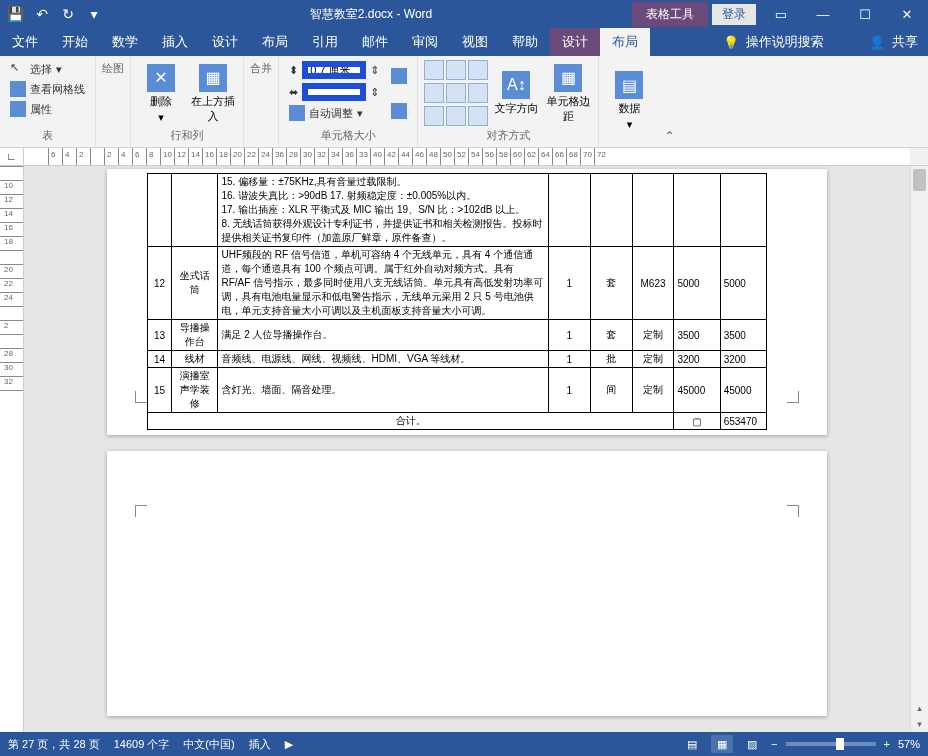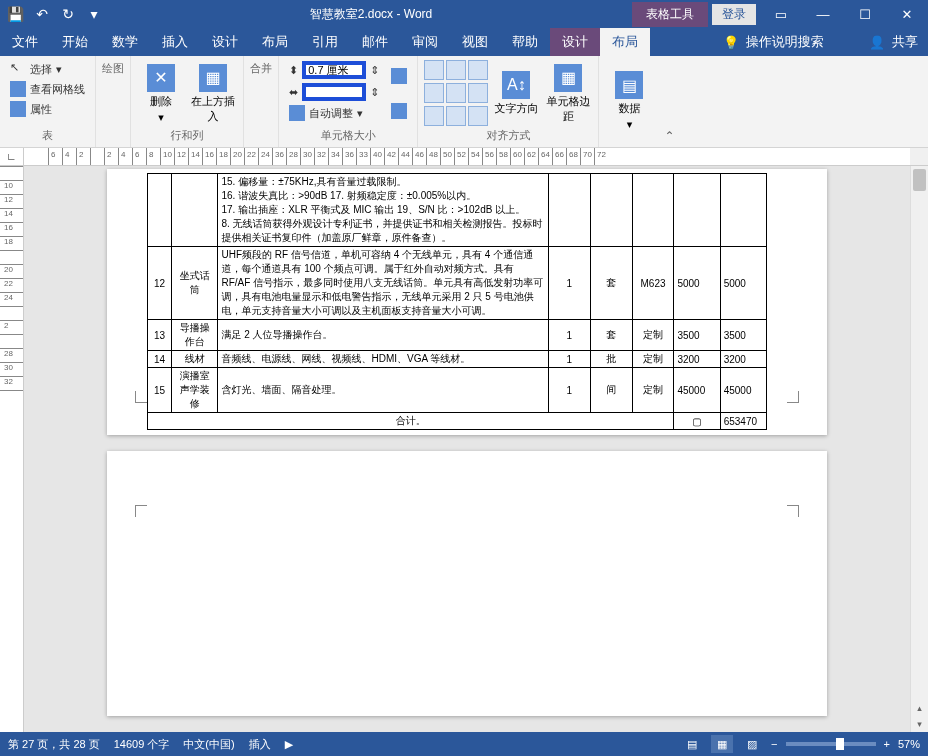--- a/index.html
+++ b/index.html
@@ -18,21 +18,21 @@
 .tabs-right { margin-left: auto; display: flex; align-items: center; gap: 6px; padding-right: 10px; }
 .ribbon { background: #f3f3f3; height: 92px; display: flex; border-bottom: 1px solid #d4d4d4; font-size: 11px; }
 .rgroup { border-right: 1px solid #e1e1e1; padding: 4px 6px; display: flex; flex-direction: column; }
 .rgroup-body { flex: 1; display: flex; gap: 4px; }
 .rgroup-label { text-align: center; font-size: 11px; color: #666; padding-top: 1px; }
 .rcol { display: flex; flex-direction: column; gap: 2px; }
 .rbtn { display: flex; align-items: center; gap: 4px; padding: 1px 4px; cursor: pointer; white-space: nowrap; font-size: 11px; color: #333; }
 .rbtn-icon { width: 16px; height: 16px; display: inline-block; background: #5a8dd6; }
 .big-btn { display: flex; flex-direction: column; align-items: center; justify-content: center; width: 48px; padding: 2px; cursor: pointer; text-align:center; gap:2px; }
 .big-btn-icon { width: 28px; height: 28px; background: #5a8dd6; display:inline-flex; align-items:center; justify-content:center; color:#fff; font-size:16px;}
-.dim-input { width: 64px; height: 18px; border: 4px solid #1d4ed8; font-size: 11px; padding: 0 2px; background:#fff; }
+.dim-input { width: 64px; height: 18px; border: 6px solid #1d4ed8; font-size: 11px; padding: 0 2px; background:#fff; }
 .grid-icons { display:grid; grid-template-columns: repeat(3, 20px); gap:2px; }
 .gi { width:20px; height:20px; background:#d4e2f4; border:1px solid #8db0dd; cursor:pointer; }
 .collapse { width:20px; display:flex; align-items:flex-end; justify-content:center; cursor:pointer; font-size:12px; color:#666; padding-bottom:4px; }
 .ruler-h { background:#fff; height:18px; border-bottom:1px solid #ccc; display:flex; font-size:8px; color:#666; position:relative; overflow:hidden; }
 .ruler-h-inner { position:absolute; left:24px; right:18px; top:0; bottom:0; display:flex; }
 .rtick { flex:none; width:14px; border-left:1px solid #888; position:relative; }
 .rtick span { position:absolute; top:2px; left:2px; }
 .main-area { flex:1; display:flex; overflow:hidden; background:#e6e6e6; }
 .ruler-v { width:24px; background:#fff; border-right:1px solid #ccc; font-size:8px; color:#666; position:relative; }
 .vtick { height:14px; border-top:1px solid #888; position:relative; }

